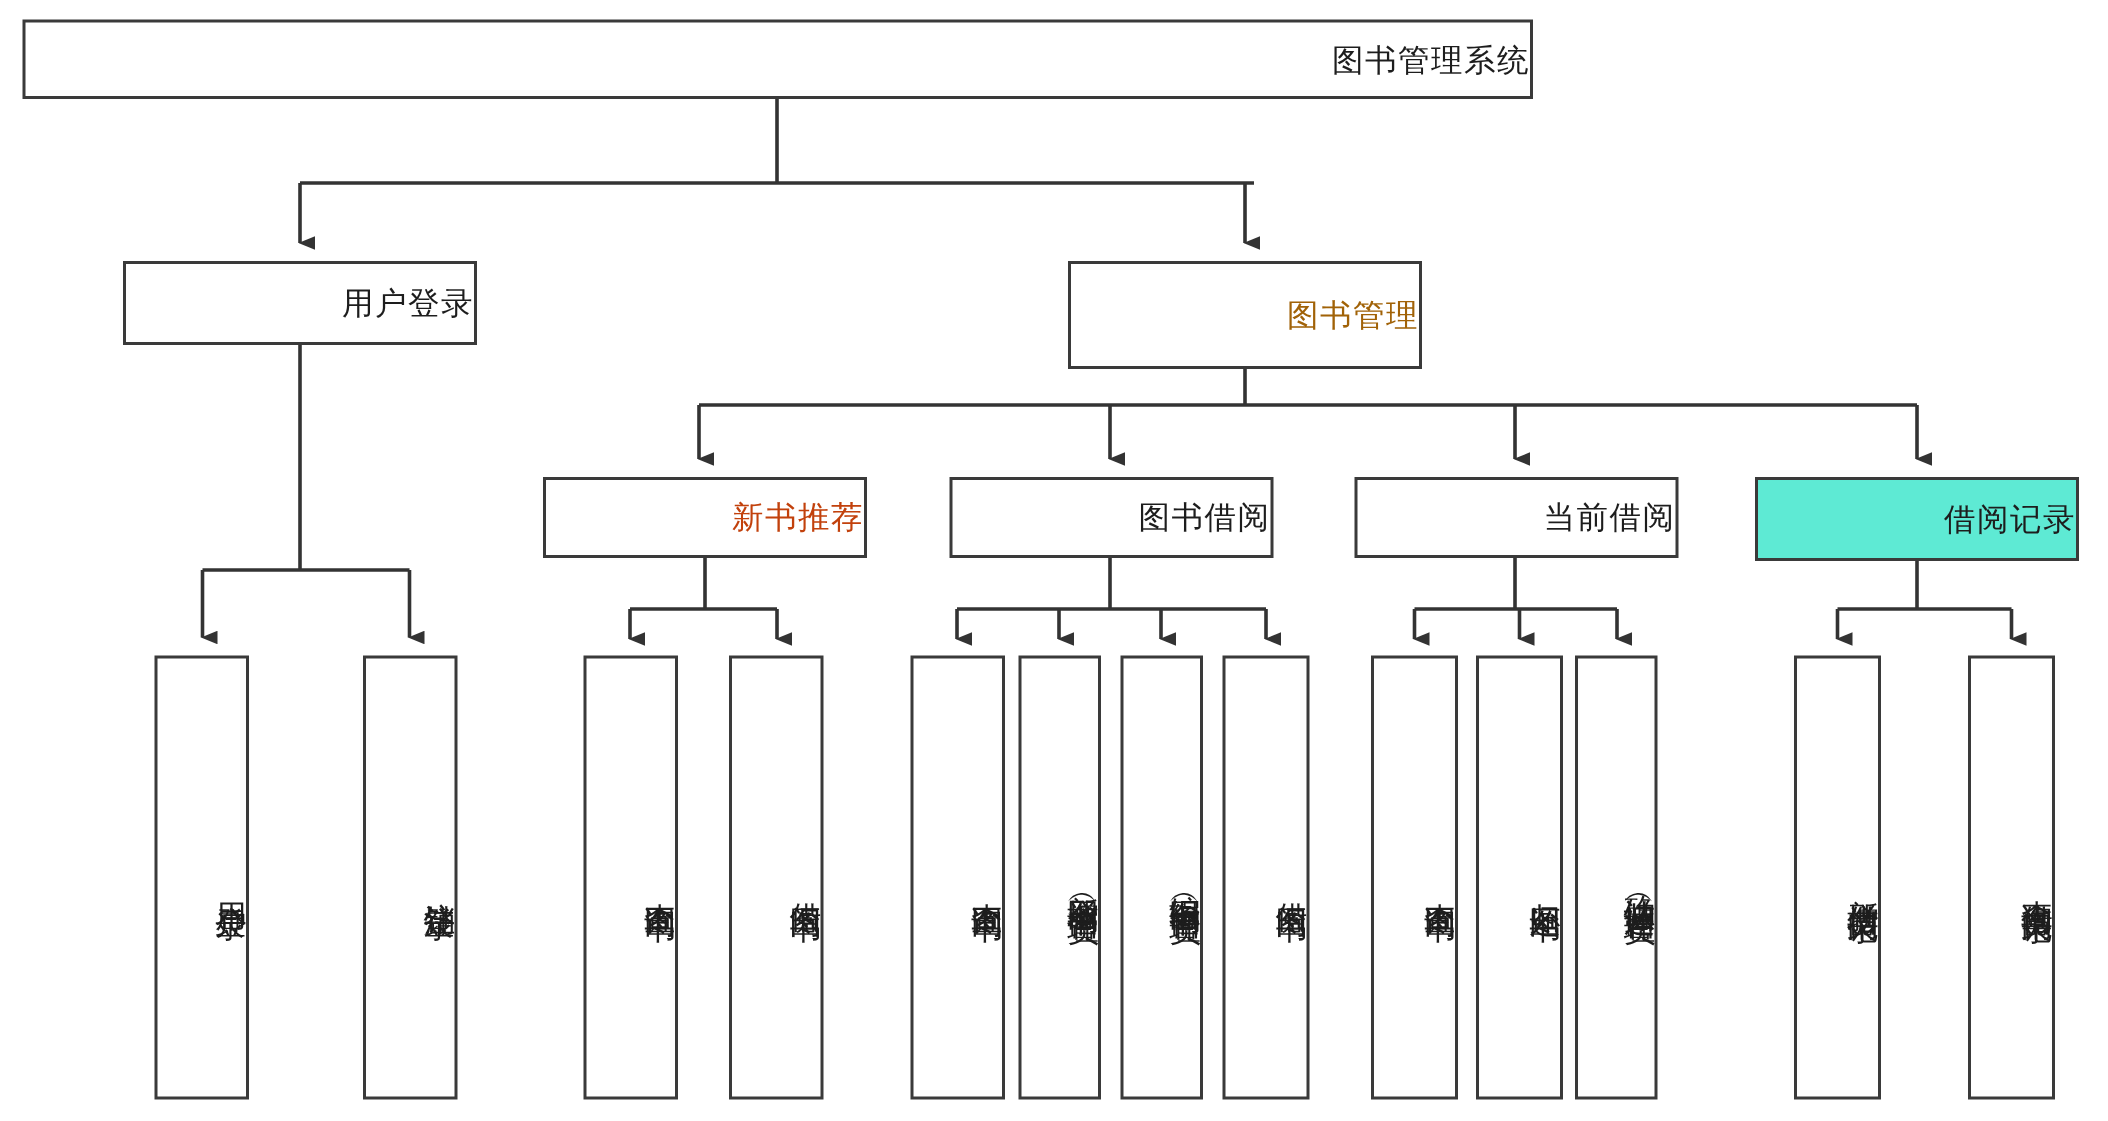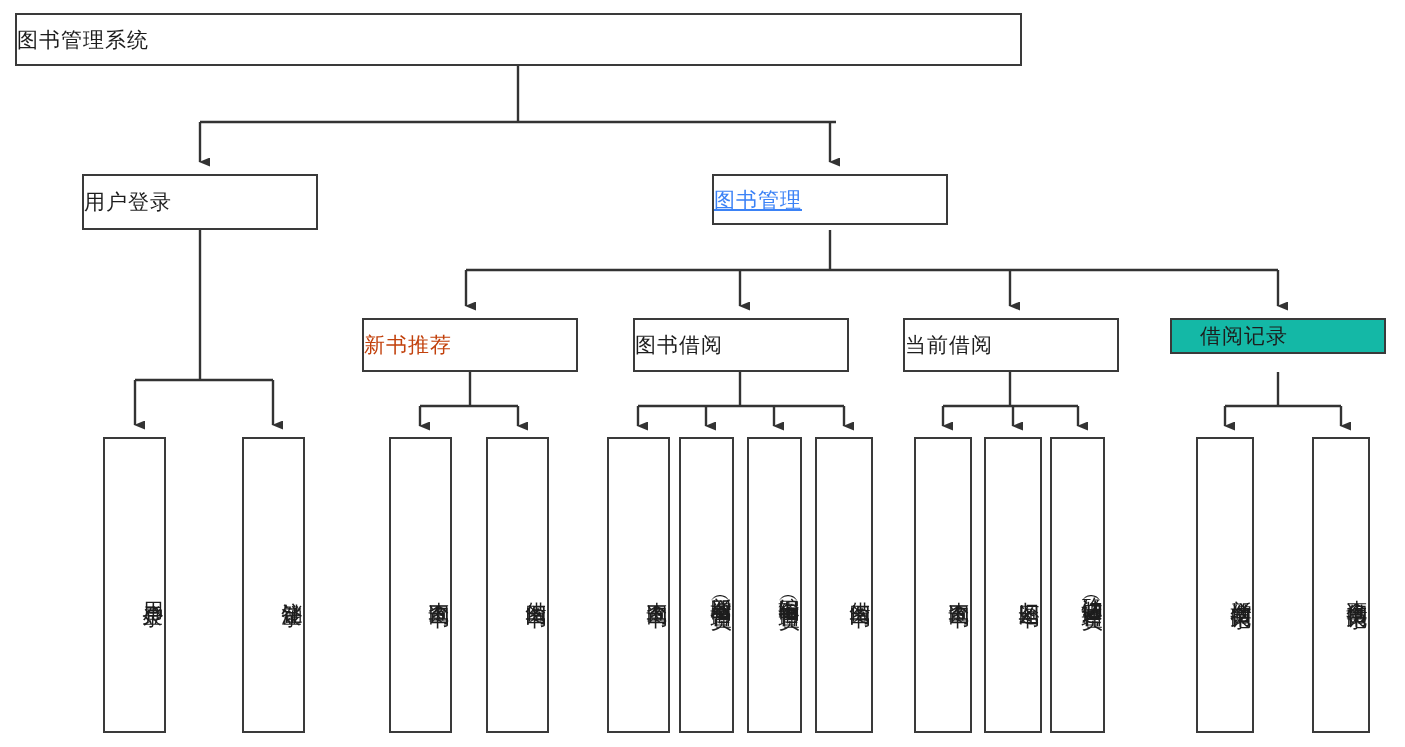--- a/index.html
+++ b/index.html
@@ -25,21 +25,21 @@
     height: 747px;
     pointer-events: none;
   }
   .node {
     position: absolute;
     box-sizing: border-box;
     border: 2px solid #3a3a3a;
     background: #ffffff;
     display: flex;
     align-items: center;
-    justify-content: flex-start;
+    justify-content: flex-end;
     color: #1d1d1d;
   }
   .node.h {
     font-size: 21px;
     letter-spacing: 1px;
   }
   .node.v {
     writing-mode: vertical-rl;
     text-orientation: upright;
     font-size: 21px;
@@ -119,34 +119,34 @@
     </g>
   </svg>
 
   <div class="node h" style="left: 15px; top: 13px; width: 1007px; height: 53px; border-color: rgb(58, 58, 58); background: rgb(255, 255, 255); color: rgb(29, 29, 29);">
     <span>图书管理系统</span>
   </div>
 
   <div class="node h" style="left: 82px; top: 174px; width: 236px; height: 56px; border-color: rgb(58, 58, 58); background: rgb(255, 255, 255); color: rgb(29, 29, 29);">
     <span>用户登录</span>
   </div>
-  <div class="node h" style="left: 712px; top: 174px; width: 236px; height: 51px; border-color: rgb(58, 58, 58); background: rgb(255, 255, 255); color: #3b82f6; text-decoration: underline;">
+  <div class="node h" style="left: 712px; top: 174px; width: 236px; height: 72px; border-color: rgb(58, 58, 58); background: rgb(255, 255, 255); color: #a16207;">
     <span>图书管理</span>
   </div>
 
   <div class="node h" style="left: 362px; top: 318px; width: 216px; height: 54px; border-color: rgb(58, 58, 58); background: rgb(255, 255, 255); color: #c2410c;">
     <span>新书推荐</span>
   </div>
   <div class="node h" style="left: 903px; top: 318px; width: 216px; height: 54px; border-color: rgb(58, 58, 58); background: rgb(255, 255, 255); color: rgb(29, 29, 29);">
     <span>当前借阅</span>
   </div>
   <div class="node h" style="left: 633px; top: 318px; width: 216px; height: 54px; border-color: rgb(58, 58, 58); background: rgb(255, 255, 255); color: rgb(29, 29, 29);">
     <span>图书借阅</span>
   </div>
-  <div class="node h" style="left: 1170px; top: 318px; width: 216px; height: 36px; border-color: rgb(58, 58, 58); background: #14b8a6; color: rgb(29, 29, 29); padding-left: 28px;">
+  <div class="node h" style="left: 1170px; top: 318px; width: 216px; height: 56px; border-color: rgb(58, 58, 58); background: #5eead4; color: rgb(29, 29, 29); padding-left: 28px;">
     <span>借阅记录</span>
   </div>
 
   <div class="node v" style="left: 103px; top: 437px; width: 63px; height: 296px; border-color: rgb(58, 58, 58); background: rgb(255, 255, 255); color: rgb(29, 29, 29);">
     <span class="vtext">用户登录</span>
   </div>
   <div class="node v" style="left: 242px; top: 437px; width: 63px; height: 296px; border-color: rgb(58, 58, 58); background: rgb(255, 255, 255); color: rgb(29, 29, 29);">
     <span class="vtext">注销登录</span>
   </div>
   <div class="node v" style="left: 389px; top: 437px; width: 63px; height: 296px; border-color: rgb(58, 58, 58); background: rgb(255, 255, 255); color: rgb(29, 29, 29);">

